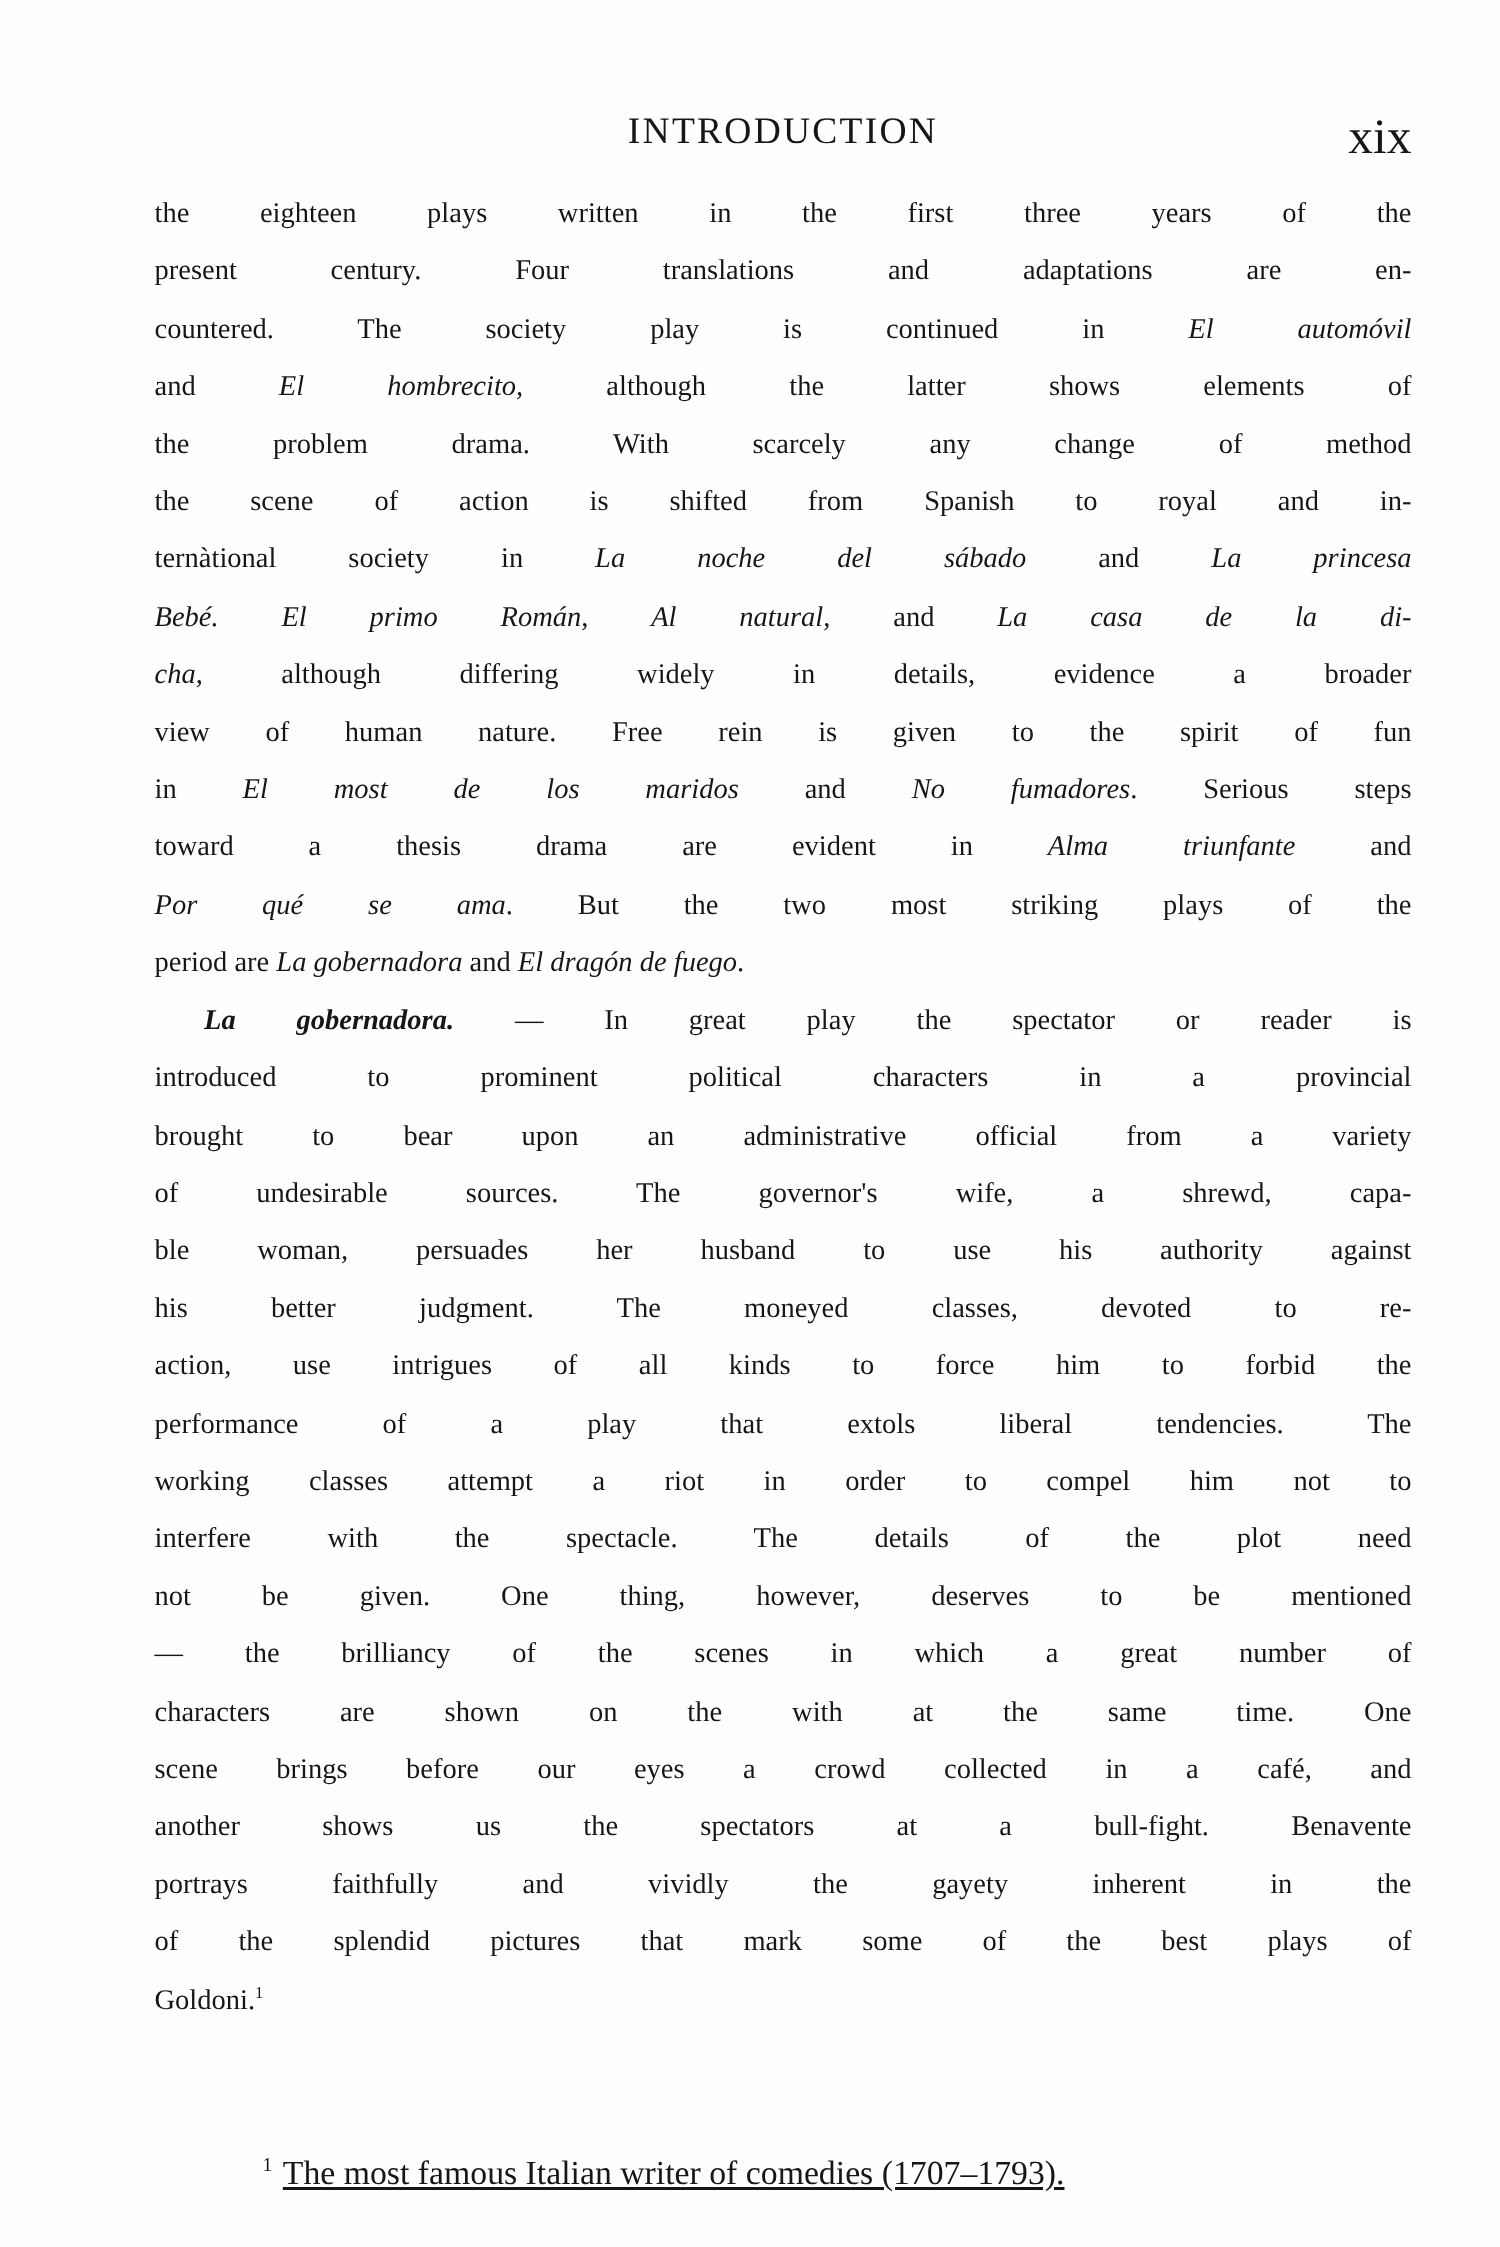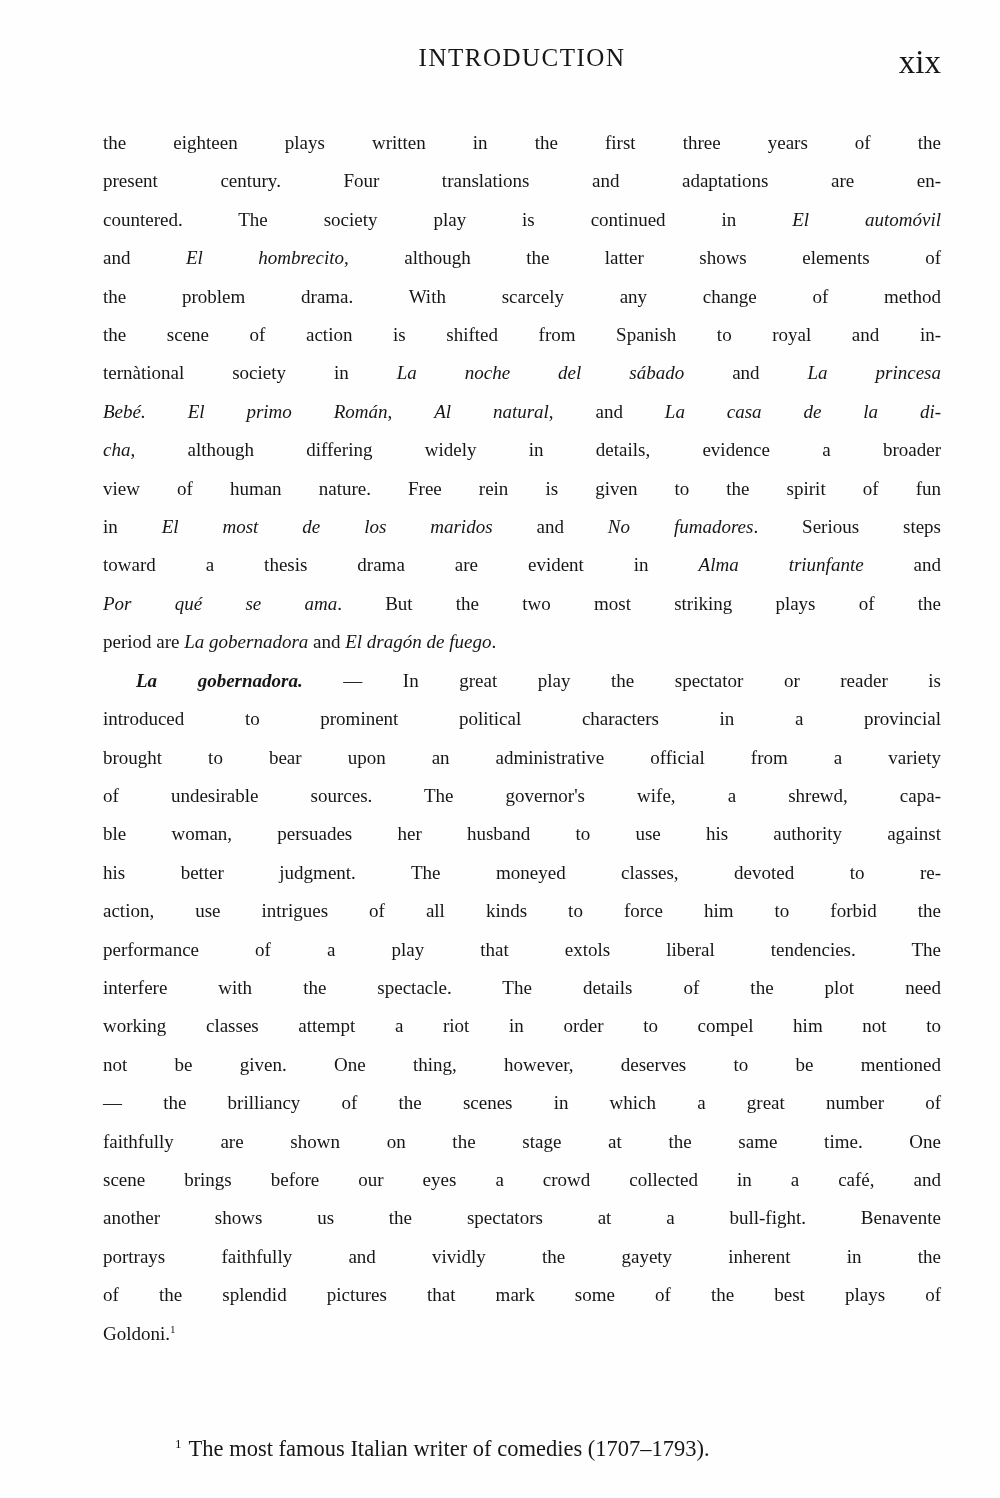--- a/index.html
+++ b/index.html
@@ -11,21 +11,21 @@
     color: #161616;
     font-family: "Liberation Serif", "DejaVu Serif", serif;
     overflow: hidden;
   }
   .column {
     position: absolute;
     left: 103px;
     width: 838px;
   }
   .page-header {
-    top: 44px;
+    top: 74px;
     height: 34px;
     font-size: 26px;
   }
   .running-head {
     display: block;
     text-align: center;
     letter-spacing: 1.5px;
     font-variant: small-caps;
     text-transform: uppercase;
     font-size: 25px;
@@ -59,21 +59,21 @@
     vertical-align: super;
     font-size: 0.58em;
     line-height: 0;
   }
   .footnote {
     top: 1434px;
     font-size: 22.5px;
     line-height: 30px;
     padding-left: 72px;
   }
-  .footnote-text { margin-left: 7px; }
+  .footnote-text { margin-left: 7px; text-decoration: underline; }
 </style>
 </head>
 <body>
 
 <div class="page">
 
   <div class="column page-header">
     <span class="running-head">INTRODUCTION</span>
     <span class="page-number">xix</span>
   </div>
@@ -94,25 +94,25 @@
       <div class="line"><span class="i">Por qué se ama</span><span class="r">. But the two most striking plays of the</span></div>
       <div class="line last"><span class="r">period are </span><span class="i">La gobernadora</span><span class="r"> and </span><span class="i">El dragón de fuego</span><span class="r">.</span></div>
       <div class="line indent"><span class="bi">La gobernadora.</span><span class="r"> — In great play the spectator or reader is</span></div>
       <div class="line"><span class="r">introduced to prominent political characters in a provincial</span></div>
       <div class="line"><span class="r">brought to bear upon an administrative official from a variety</span></div>
       <div class="line"><span class="r">of undesirable sources. The governor's wife, a shrewd, capa-</span></div>
       <div class="line"><span class="r">ble woman, persuades her husband to use his authority against</span></div>
       <div class="line"><span class="r">his better judgment. The moneyed classes, devoted to re-</span></div>
       <div class="line"><span class="r">action, use intrigues of all kinds to force him to forbid the</span></div>
       <div class="line"><span class="r">performance of a play that extols liberal tendencies. The</span></div>
+      <div class="line"><span class="r">working classes attempt a riot in order to compel him not to</span></div>
       <div class="line"><span class="r">interfere with the spectacle. The details of the plot need</span></div>
-      <div class="line"><span class="r">working classes attempt a riot in order to compel him not to</span></div>
       <div class="line"><span class="r">not be given. One thing, however, deserves to be mentioned</span></div>
       <div class="line"><span class="r">— the brilliancy of the scenes in which a great number of</span></div>
-      <div class="line"><span class="r">faithfully are shown on the stage at the same time. One</span></div>
+      <div class="line"><span class="r">characters are shown on the with at the same time. One</span></div>
       <div class="line"><span class="r">scene brings before our eyes a crowd collected in a café, and</span></div>
       <div class="line"><span class="r">another shows us the spectators at a bull-fight. Benavente</span></div>
       <div class="line"><span class="r">portrays faithfully and vividly the gayety inherent in the</span></div>
       <div class="line"><span class="r">of the splendid pictures that mark some of the best plays of</span></div>
       <div class="line last"><span class="r">Goldoni.</span><span class="sup">1</span></div>
     </div>
 
   <div class="column footnote">
     <span class="sup">1</span><span class="footnote-text">The most famous Italian writer of comedies (1707–1793).</span>
   </div>

